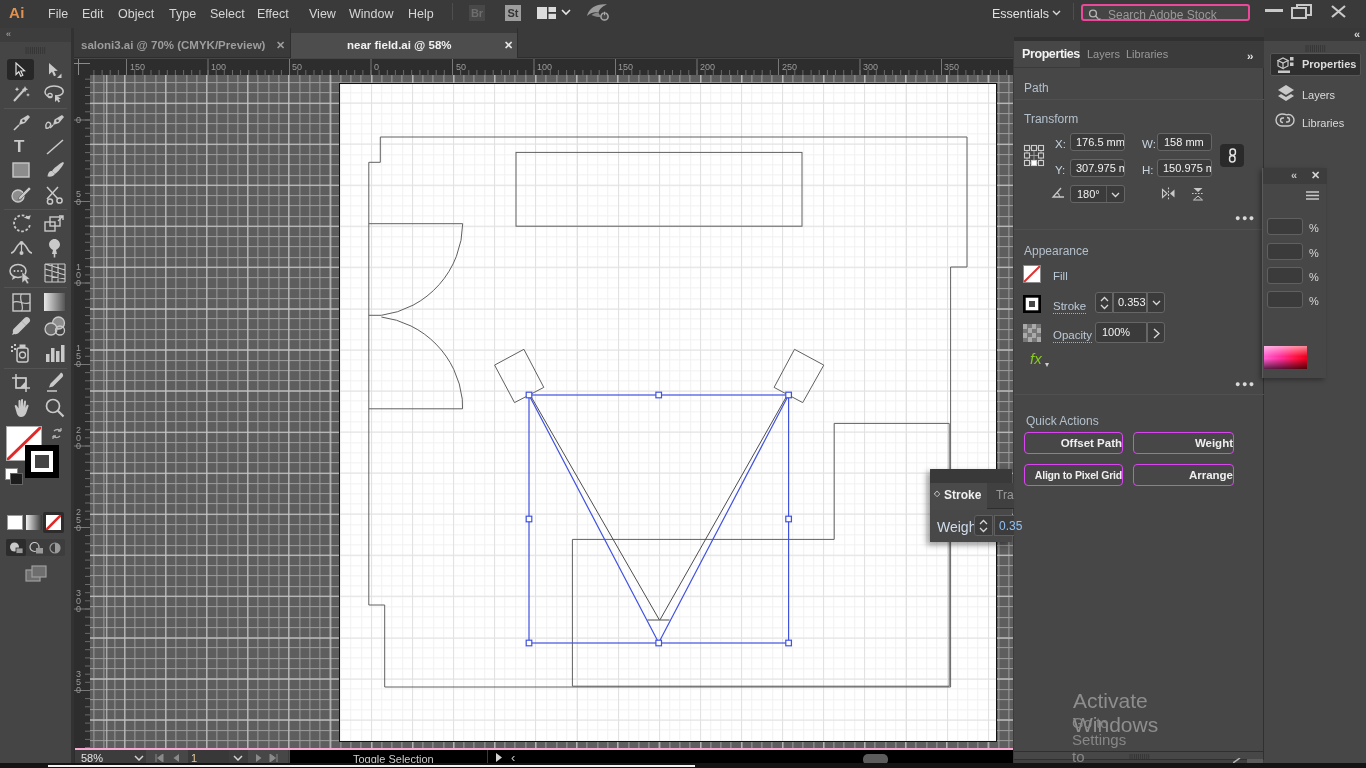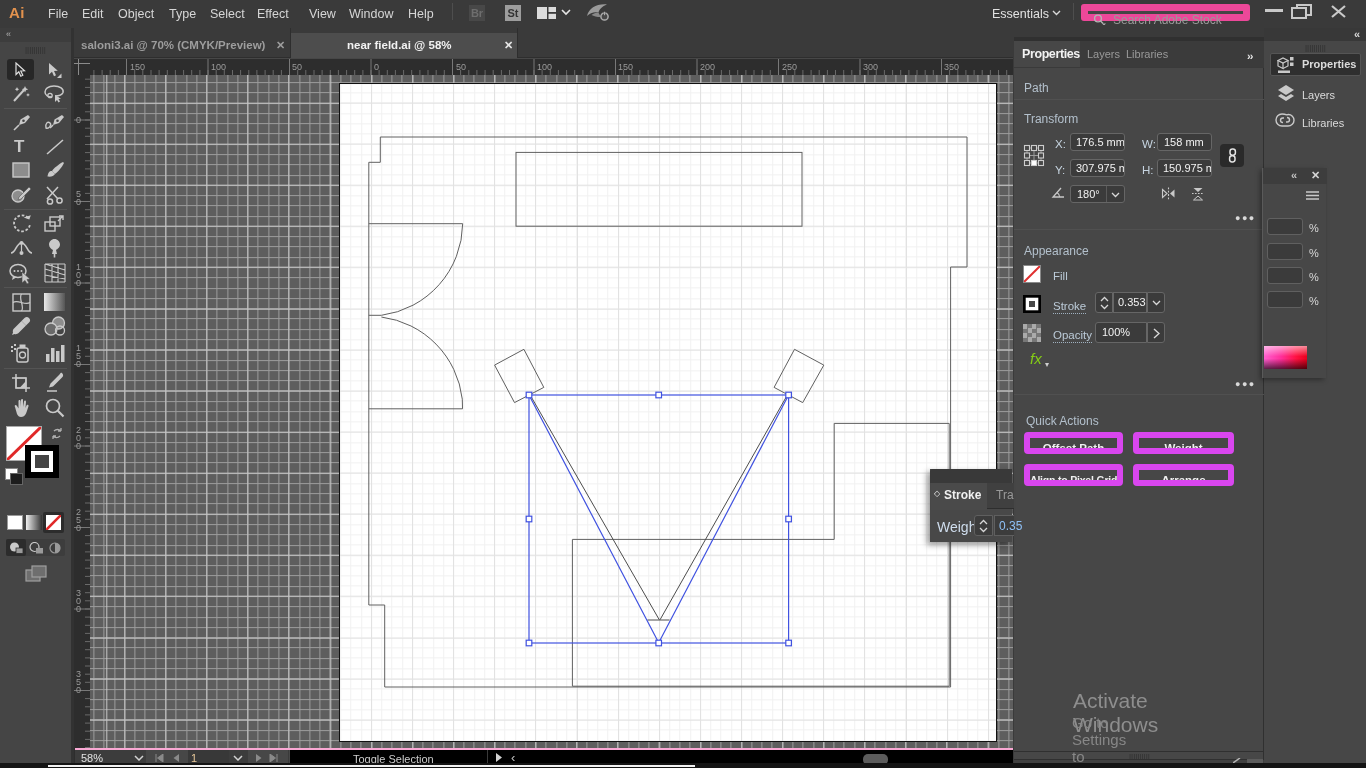--- a/index.html
+++ b/index.html
@@ -50,21 +50,21 @@
   .sb-sep { position:absolute; top:0; width:1px; height:15px; background:#3a3a3a; }
 
   
   #props { left:1013px; top:37px; width:251px; height:726px; background:#474747; border-right:1px solid #303030; border-left:1px solid #3a3a3a;}
   #propstop { left:0; top:0; width:251px; height:4px; background:#303030;}
   .ptab { position:absolute; top:4px; height:27px; line-height:27px; font-size:12.5px; }
   .sechead { position:absolute; font-size:12px; color:#b3c0cc; }
   .divider { position:absolute; left:0px; width:250px; height:1px; background:#3b3b3b; border-bottom:1px solid #505050; }
   .field { position:absolute; background:#3b3b3b; border:1px solid #666; border-radius:3px; color:#f2f2f2; font-size:11px; white-space:nowrap; overflow:hidden; }
   .flabel { position:absolute; font-size:11.5px; color:#c6d4e0; }
-  .qbtn { position:absolute; height:22px; background:transparent; border:6px solid #d946ef; border-radius:4px; color:#efefef; font-size:11.5px; font-weight:bold; text-align:center; line-height:20px; white-space:nowrap; overflow:hidden; }
+  .qbtn { position:absolute; height:22px; background:transparent; border:1px solid #d946ef; border-radius:4px; color:#efefef; font-size:11.5px; font-weight:bold; text-align:right; line-height:20px; white-space:nowrap; overflow:hidden; }
   .dots3 { position:absolute; color:#d9d9d9; font-size:9px; letter-spacing:1.5px; }
 
   
   #dock { left:1264px; top:28px; width:102px; height:735px; background:#474747; }
   #dockhead { left:0; top:0; width:102px; height:13px; background:#383838; }
   .docklabel { position:absolute; font-size:11px; color:#dcdcdc; }
 
   
   #strokepanel { left:930px; top:469px; width:82px; height:73px; background:#484848; box-shadow:-3px 3px 6px rgba(0,0,0,0.4); }
   #colorpanel { left:1262px; top:168px; width:64px; height:210px; background:#474747; box-shadow:-2px 2px 5px rgba(0,0,0,0.35); border-left:1px solid #5a5a5a;}
@@ -105,21 +105,21 @@
       <circle cx="18.5" cy="13.5" r="4.4" fill="#474747"></circle>
       <circle cx="18.5" cy="13.5" r="3.6" fill="none" stroke="#ababab" stroke-width="1.5"></circle>
       <rect x="17.7" y="8.2" width="1.7" height="4.2" fill="#474747"></rect>
       <rect x="18" y="8.8" width="1.1" height="3.4" fill="#ababab"></rect>
     </svg>
     <span class="menuitem" style="left:992px;color:#e2e2e2">Essentials</span>
     <svg class="abs" style="left:1052px;top:10px" width="9" height="6" viewBox="0 0 9 6">
         <path d="M1 1 L4.5 4.5 L8 1" stroke="#d8d8d8" stroke-width="1.4" fill="none"></path>
       </svg>
     <div class="abs" style="left:1073px;top:3px;width:1px;height:17px;background:#4e4e4e"></div>
-    <div class="abs" style="left:1081px;top:4px;width:169px;height:17px;background:#454545;border:7px solid #ec4899;border-radius:3px;">
+    <div class="abs" style="left:1081px;top:4px;width:169px;height:17px;background:#454545;border:2px solid #ec4899;border-radius:3px;">
       <svg class="abs" style="left:5px;top:3px" width="14" height="11" viewBox="0 0 14 11">
         <circle cx="5" cy="4.5" r="3.4" fill="none" stroke="#b5b5b5" stroke-width="1.4"></circle>
         <path d="M7.6 7 L10 9.4" stroke="#b5b5b5" stroke-width="1.4"></path>
         <path d="M9 9.5 l4 0 l-2 2 z" fill="#b5b5b5"></path>
       </svg>
       <span class="abs" style="left:25px;top:2px;font-size:12px;color:#9a9a9a">Search Adobe Stock</span>
     </div>
     <svg class="abs" style="left:1265px;top:9px" width="18" height="4" viewBox="0 0 18 4">
         <rect x="0" y="0" width="18" height="3" fill="#c9c9c9"></rect>
       </svg>

